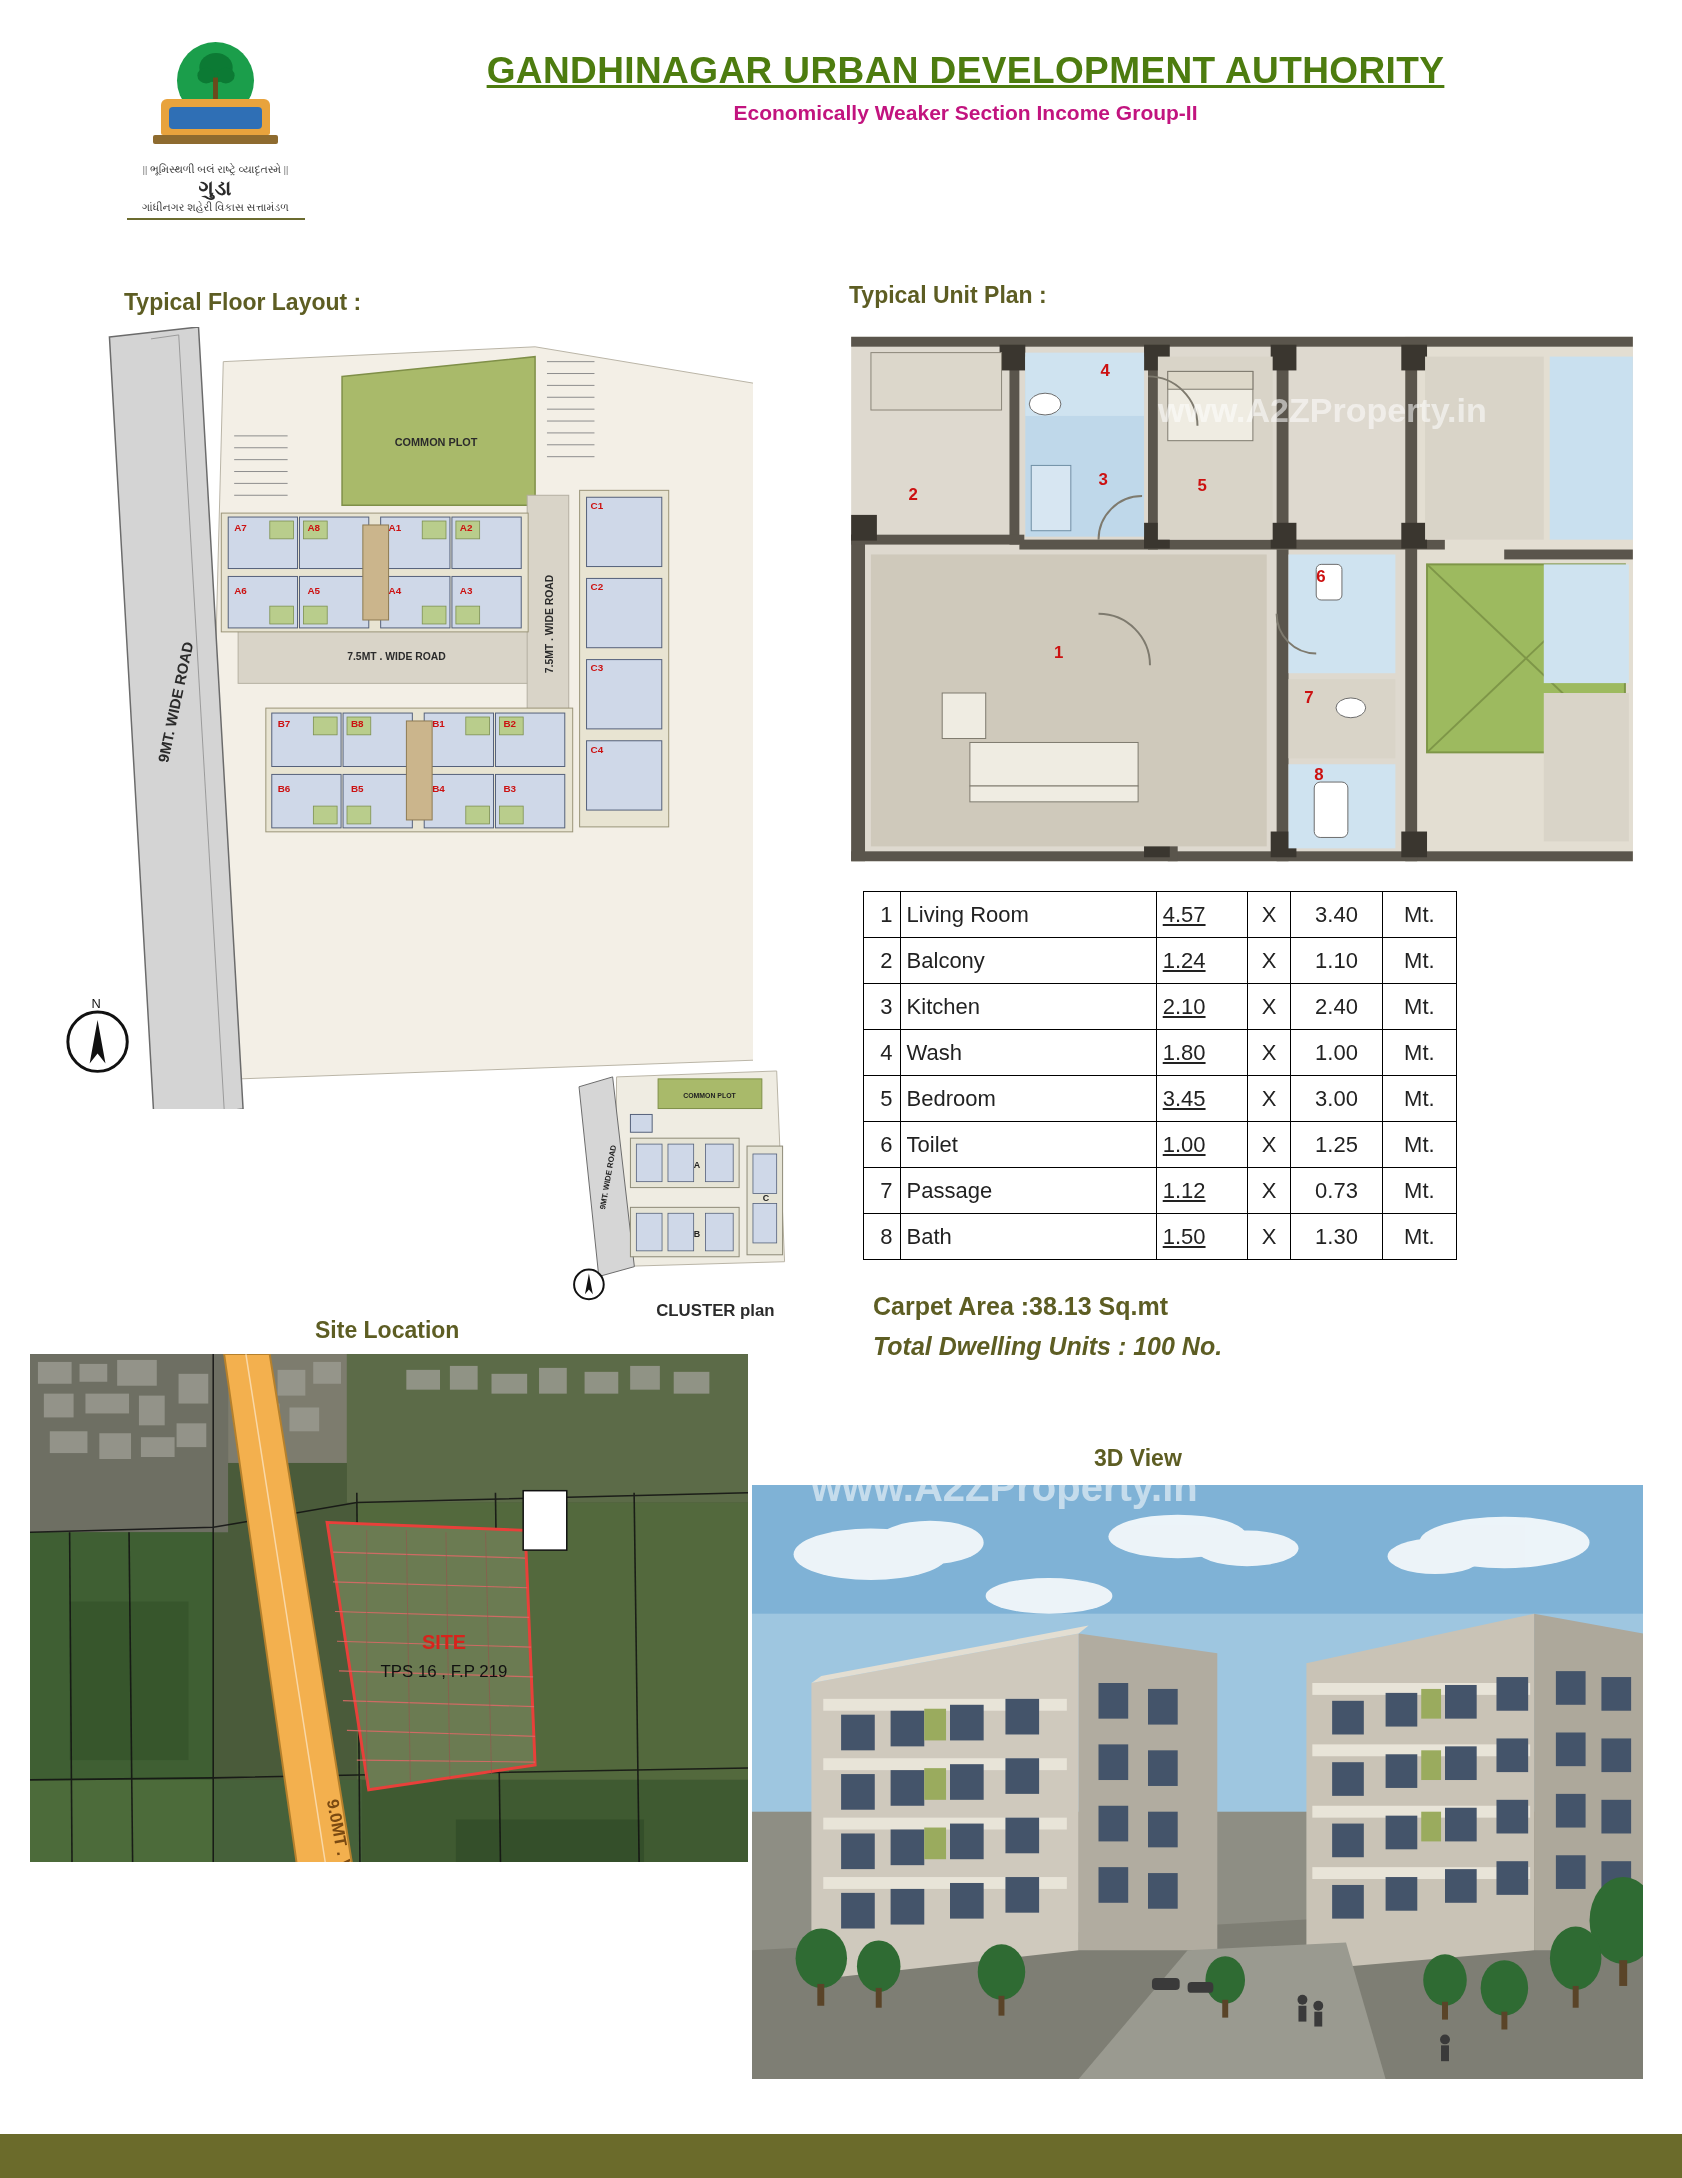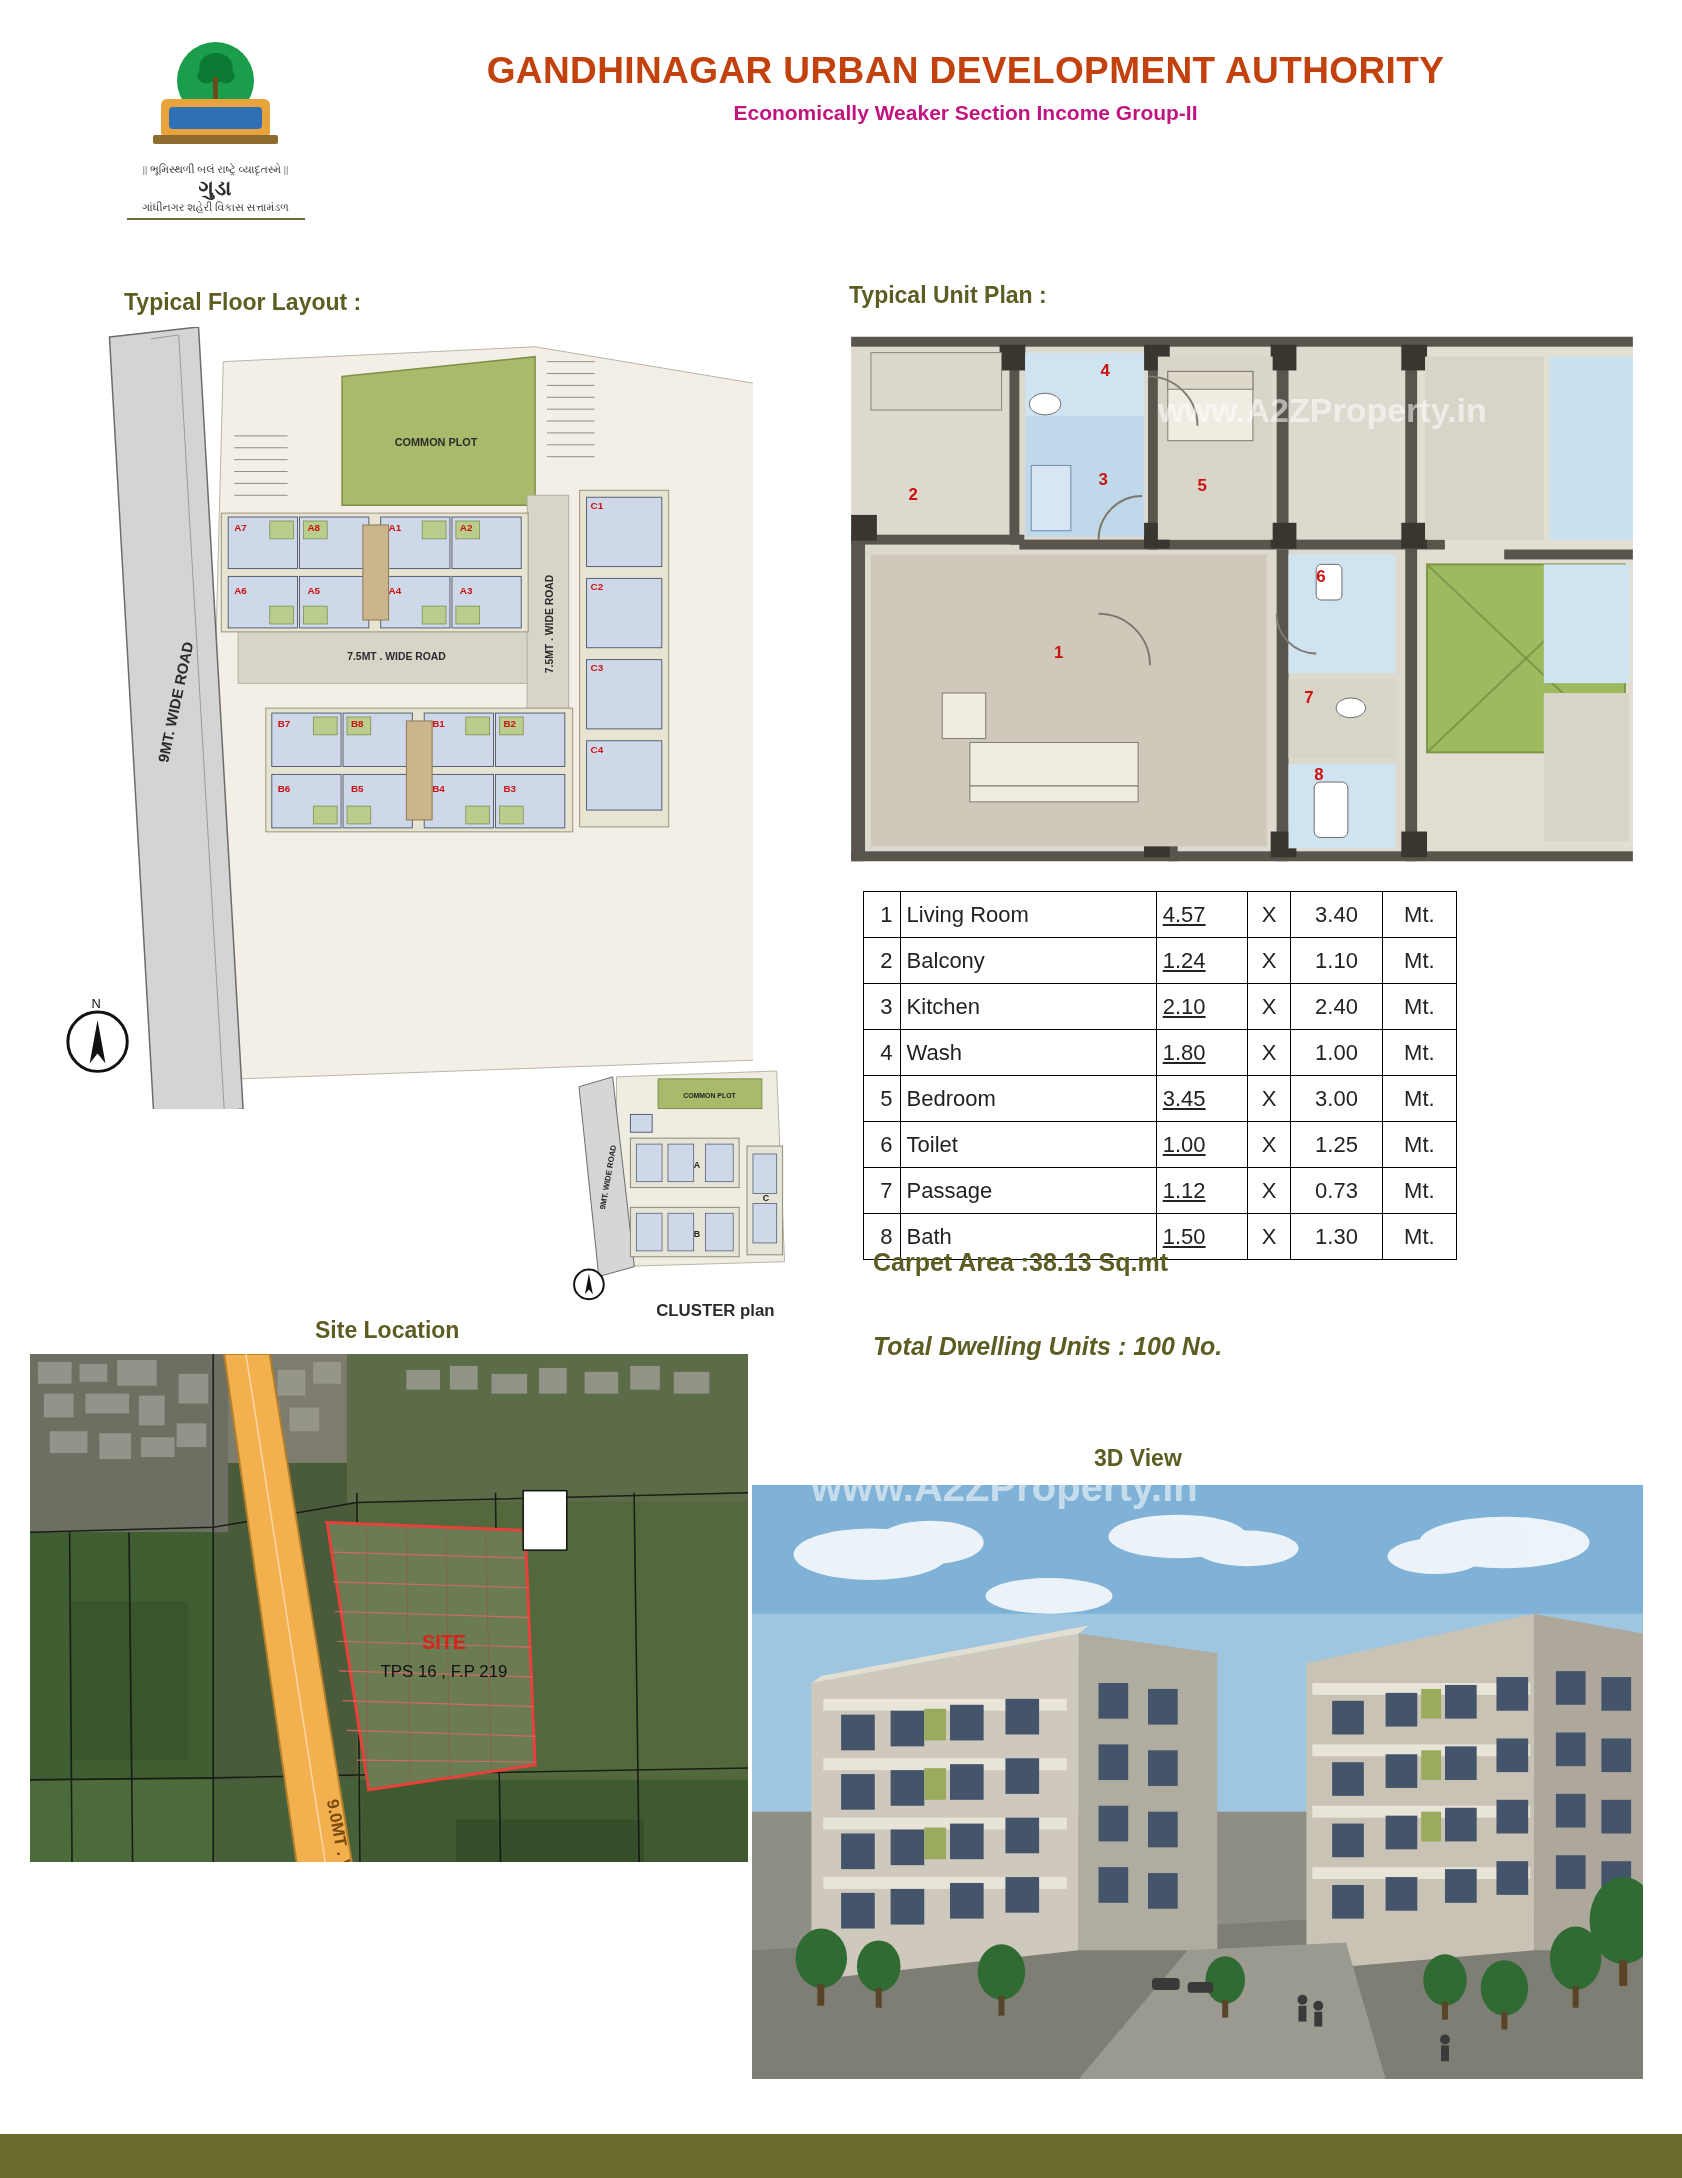--- a/index.html
+++ b/index.html
@@ -19,21 +19,21 @@
   .logo-tree { position:absolute; left:46px; top:12px; width:38px; height:51px; }
   .logo-hill { position:absolute; left:10px; top:59px; width:109px; height:36px; background:#e8a33d; border-radius:6px 6px 2px 2px; }
   .logo-hill:after { content:""; position:absolute; left:8px; top:8px; width:93px; height:22px; background:#2f6fb5; border-radius:4px; }
   .logo-base { position:absolute; left:2px; top:95px; width:125px; height:9px; background:#8e6b2f; border-radius:2px; }
   .logo-txt1 { font-size:11px; color:#3b3b3b; margin-top:4px; font-family:"Liberation Serif", serif; }
   .logo-txt2 { font-size:21px; color:#2b2b2b; font-weight:bold; font-family:"Liberation Serif", serif; letter-spacing:1px; }
   .logo-txt3 { font-size:11px; color:#3b3b3b; font-family:"Liberation Serif", serif; }
   .logo-rule { width:178px; height:2px; background:#6b6b2f; margin:4px auto 0 auto; }
 
   #title-block { position:absolute; left:327px; top:50px; width:1277px; text-align:center; }
-  #title-line1 { font-size:37px; color:#c2410c; font-weight:bold; letter-spacing:0.4px; line-height:1.15; }
+  #title-line1 { font-size:37px; color:#4d7c0f; font-weight:bold; letter-spacing:0.4px; line-height:1.15;text-decoration:underline; }
   #title-line2 { font-size:21px; color:#c2147f; font-weight:bold; margin-top:8px; }
   #title-line3 { font-size:30px; color:#3a3a2a; font-weight:bold; margin-top:9px; }
 
   
   .sec-head { position:absolute; font-size:23px; font-weight:bold; color:#5d5d23; }
 
   
   #floor-panel { position:absolute; left:40px; top:327px; width:713px; height:782px; }
   #floor-canvas { position:absolute; left:0; top:0; width:713px; height:782px; }
 
@@ -47,21 +47,21 @@
   
   #room-table { position:absolute; left:863px; top:891px; width:594px; border-collapse:collapse; background:#fff; }
   #room-table td { border:1px solid #000; font-size:22px; padding:4px 6px; color:#222; height:46px; }
   .c-no { width:34px; text-align:right; padding-right:7px !important; }
   .c-name { width:238px; }
   .c-w { width:85px; text-align:left;text-decoration:underline; }
   .c-x { width:40px; text-align:center; }
   .c-d { width:85px; text-align:center; }
   .c-u { width:69px; text-align:center; }
 
-  #carpet-area { position:absolute; left:873px; top:1248px; font-size:25px; font-weight:bold; color:#5d5d23; }
+  #carpet-area { position:absolute; left:873px; top:1292px; font-size:25px; font-weight:bold; color:#5d5d23; }
   #dwelling-units { position:absolute; left:873px; top:1332px; font-size:25px; font-weight:bold; color:#5d5d23;font-style:italic; }
 
   
   #site-head { left:315px; top:1317px; }
   #site-panel { position:absolute; left:30px; top:1354px; width:718px; height:508px; background:#3f5233; overflow:hidden; }
 
   
   #view3d-head { left:1094px; top:1445px; }
   #view3d-panel { position:absolute; left:752px; top:1485px; width:891px; height:594px; overflow:hidden; background:#bcd6e8; }
 

